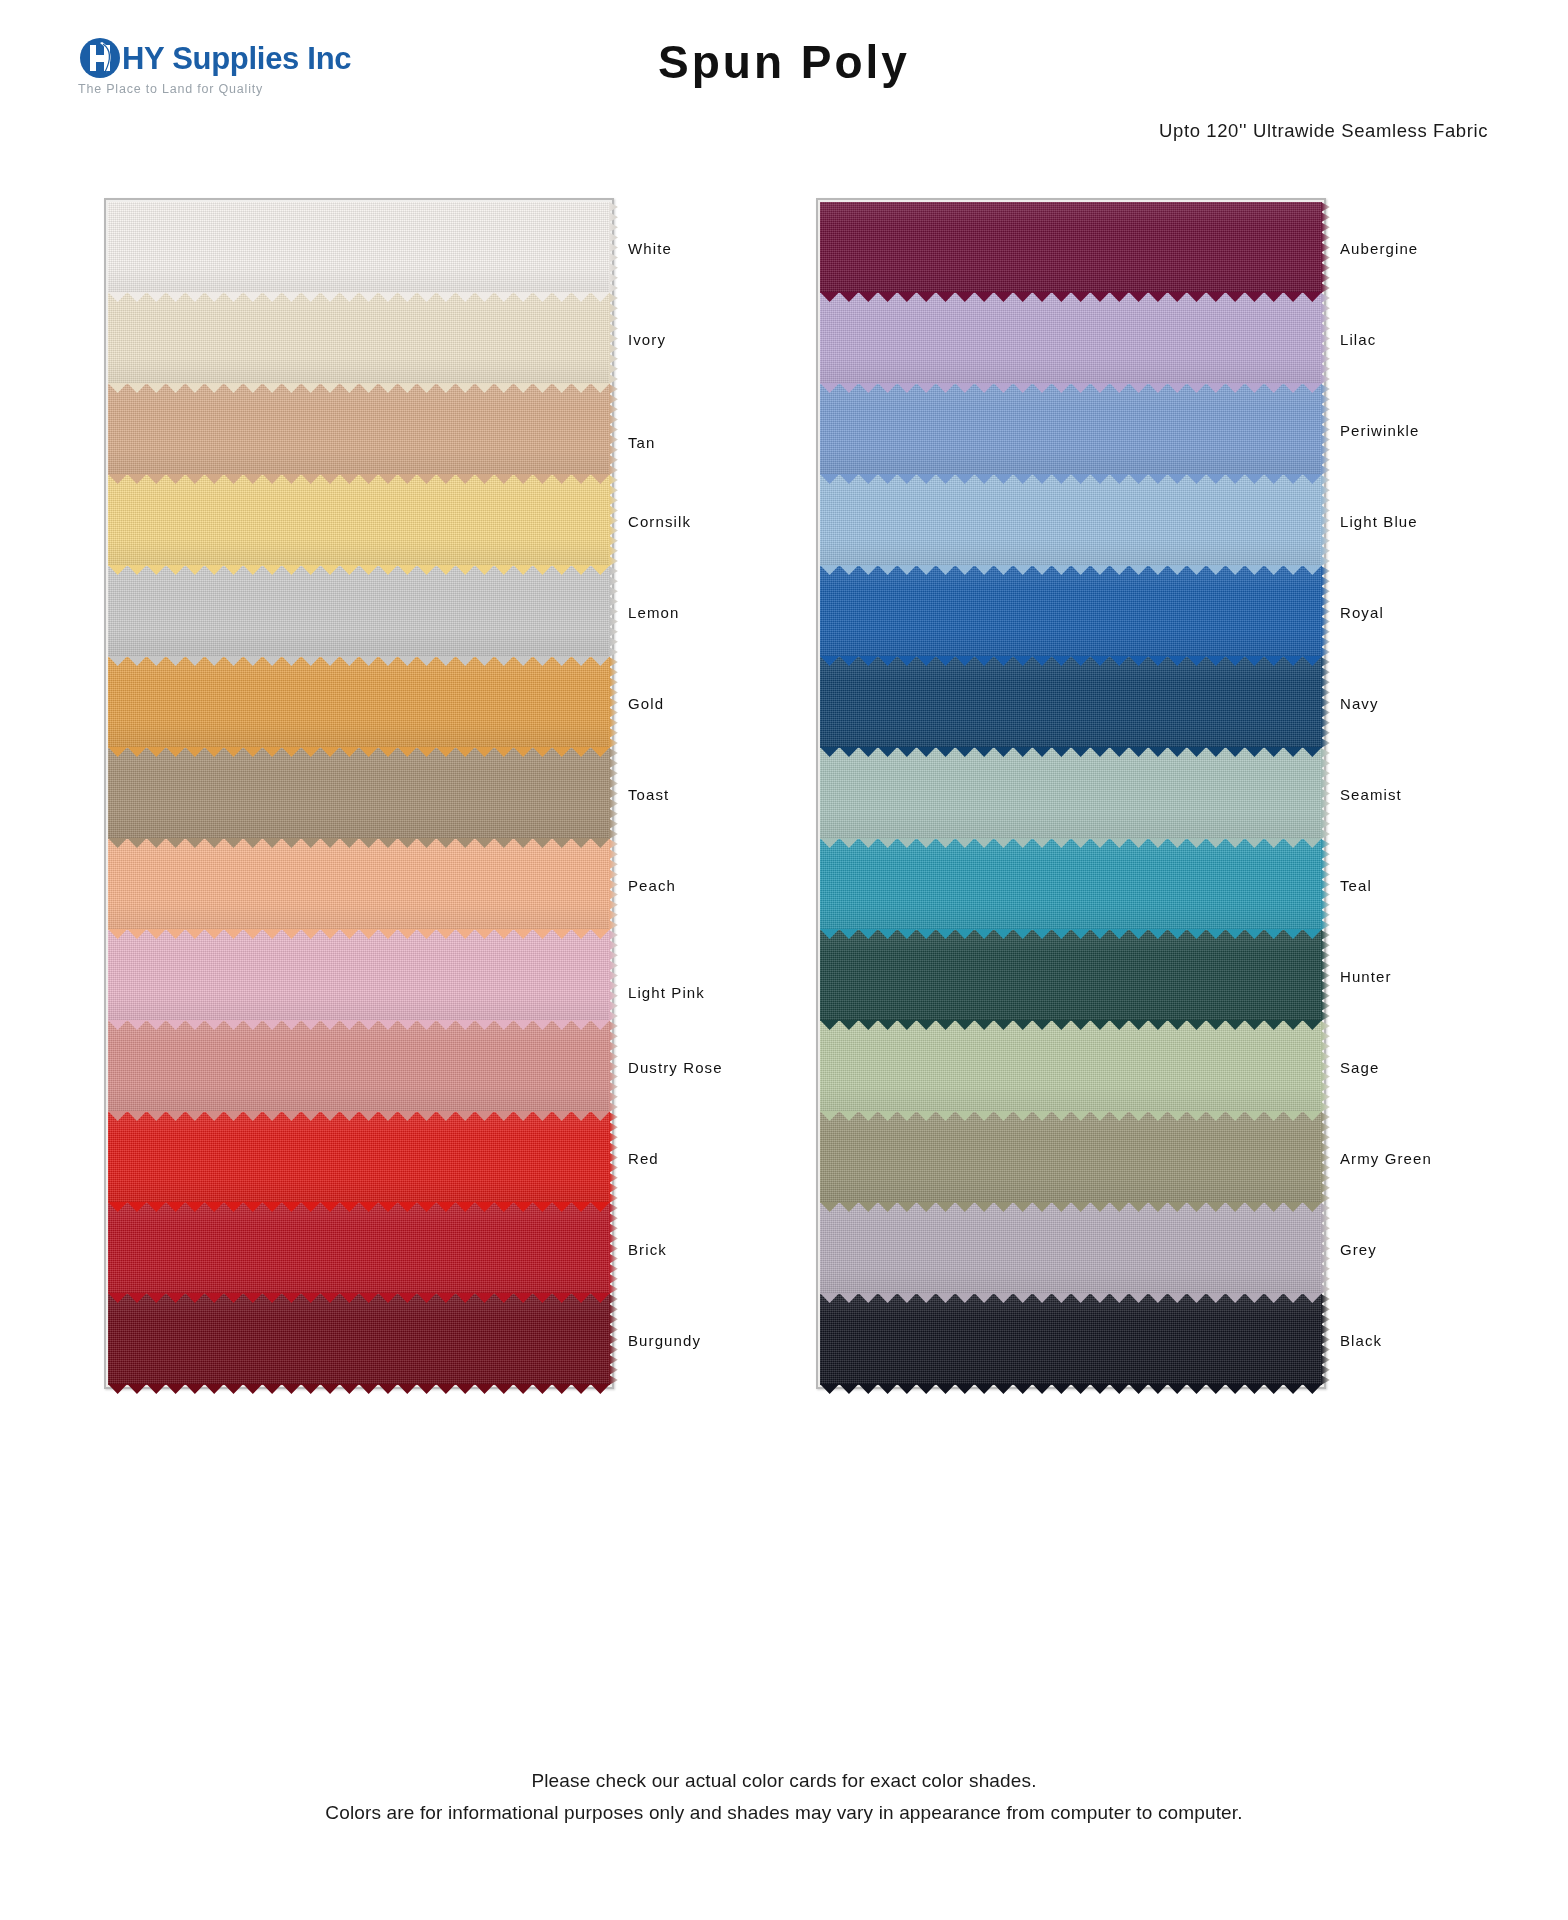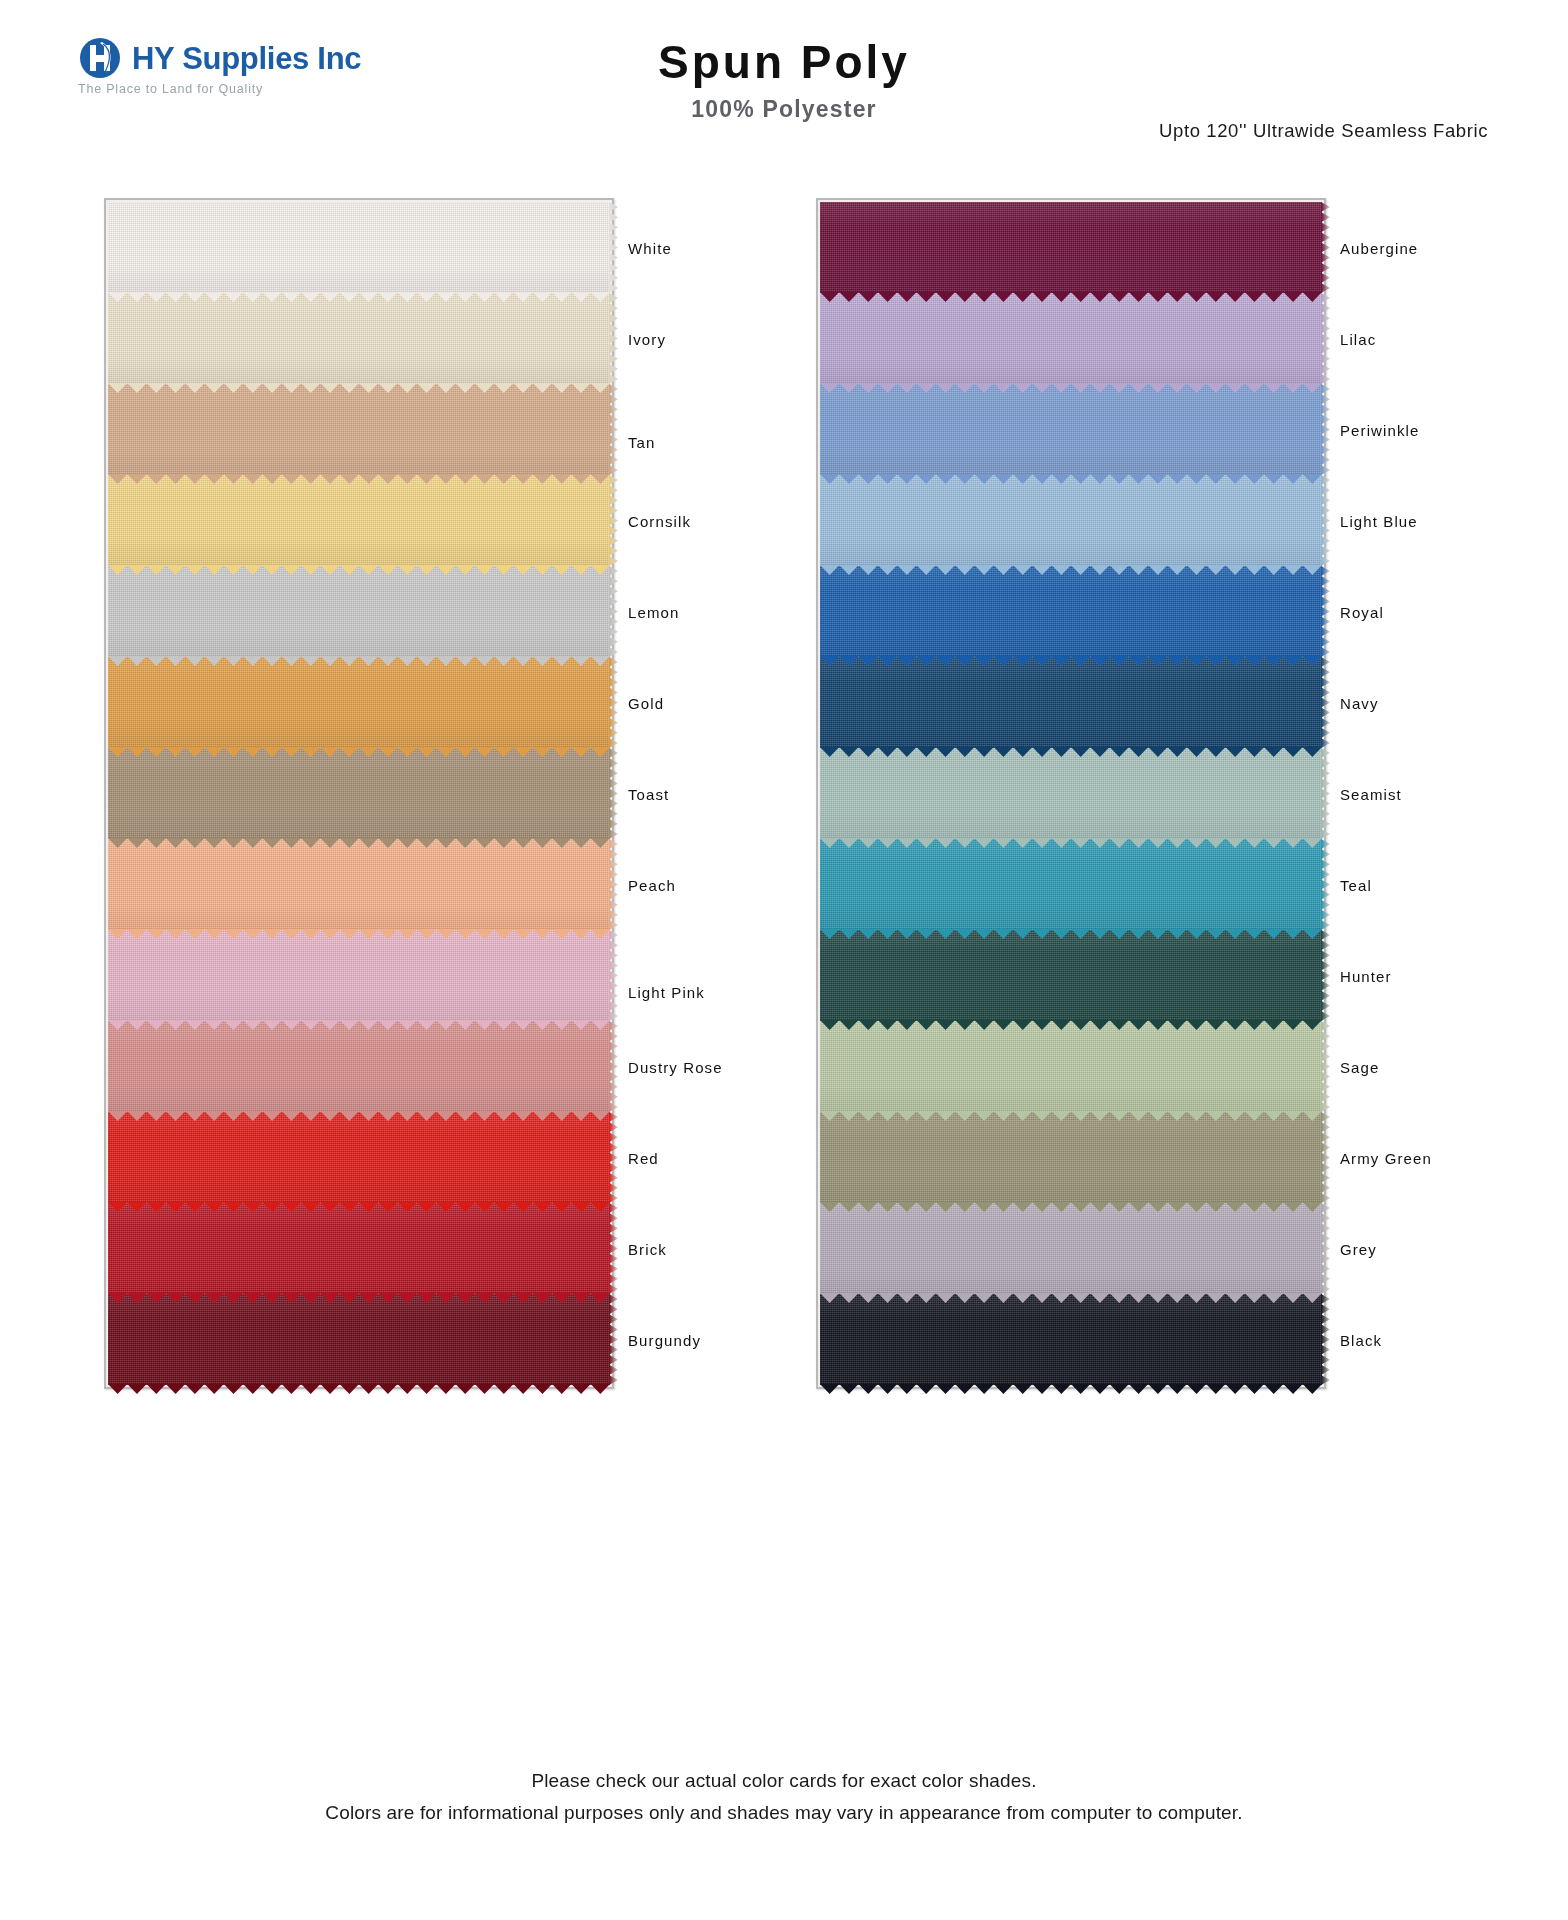--- a/index.html
+++ b/index.html
@@ -23,21 +23,20 @@
   .brand-block {
     position: absolute;
     left: 78px;
     top: 36px;
     width: 400px;
   }
 
   .brand-row {
     display: flex;
     align-items: center;
-    gap: 10px;
     text-align: right;
   }
 
   .logo-mark {
     width: 44px;
     height: 44px;
     flex: 0 0 44px;
   }
 
   .brand-name {
@@ -239,21 +238,20 @@
         </svg>
       </span>
       <span class="brand-name">HY Supplies Inc</span>
     </div>
     <div class="brand-tag">The Place to Land for Quality</div>
 
   </div>
 
   <div class="title-block">
     <div class="title-main">Spun Poly</div>
-    <div class="title-sub">100% Polyester</div>
   </div>
 
   <div class="header-note">Upto 120'' Ultrawide Seamless Fabric</div>
 </div>
 
 <div class="columns">
 
   <div class="column left">
     <div class="swatch-stack" id="stack-left">
         <div class="swatch" style="background: rgb(246, 242, 238); z-index: 40;">

